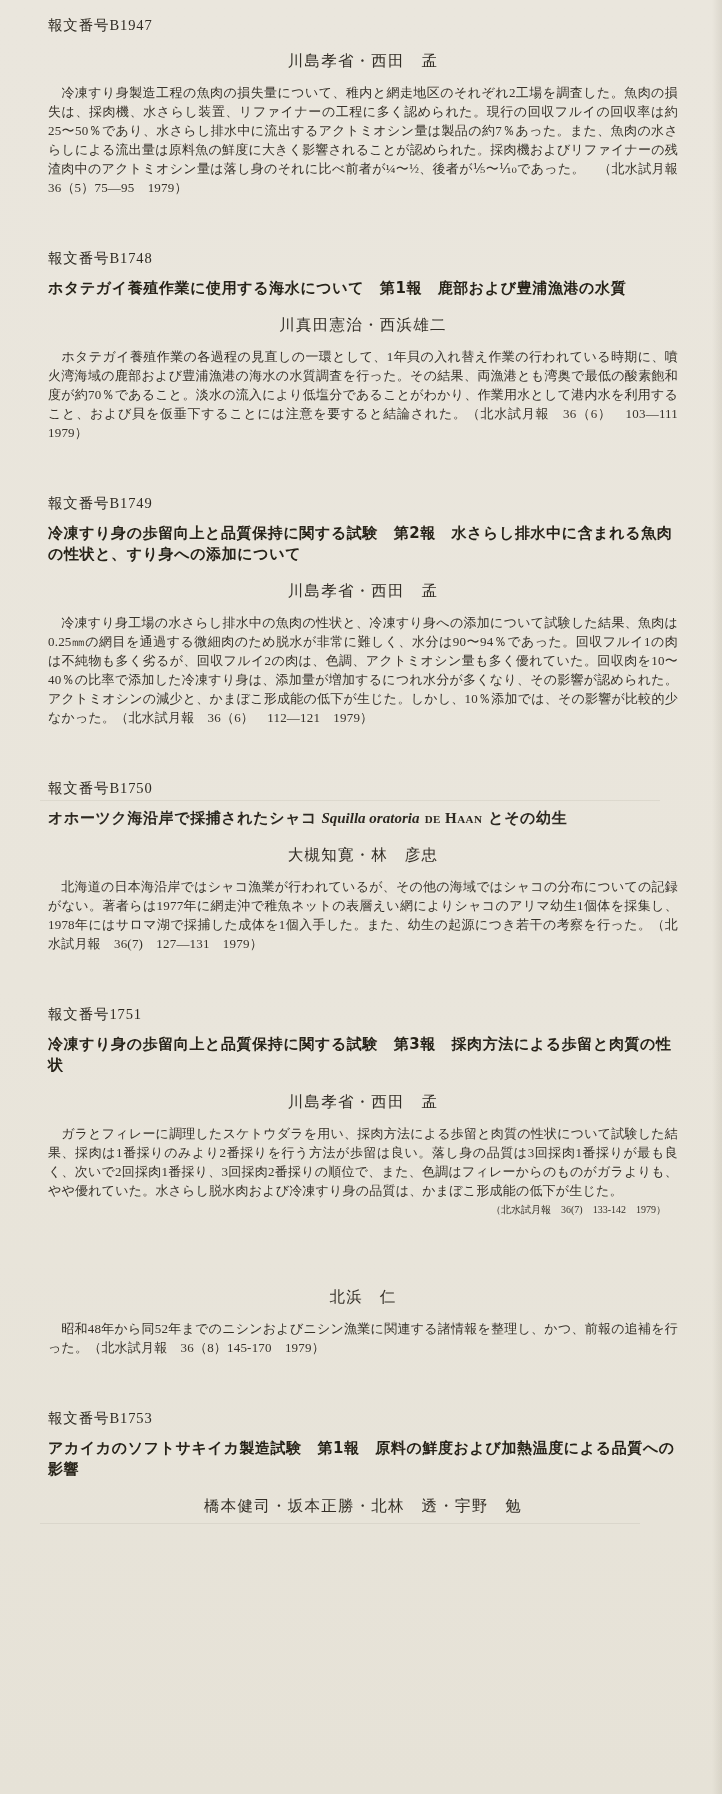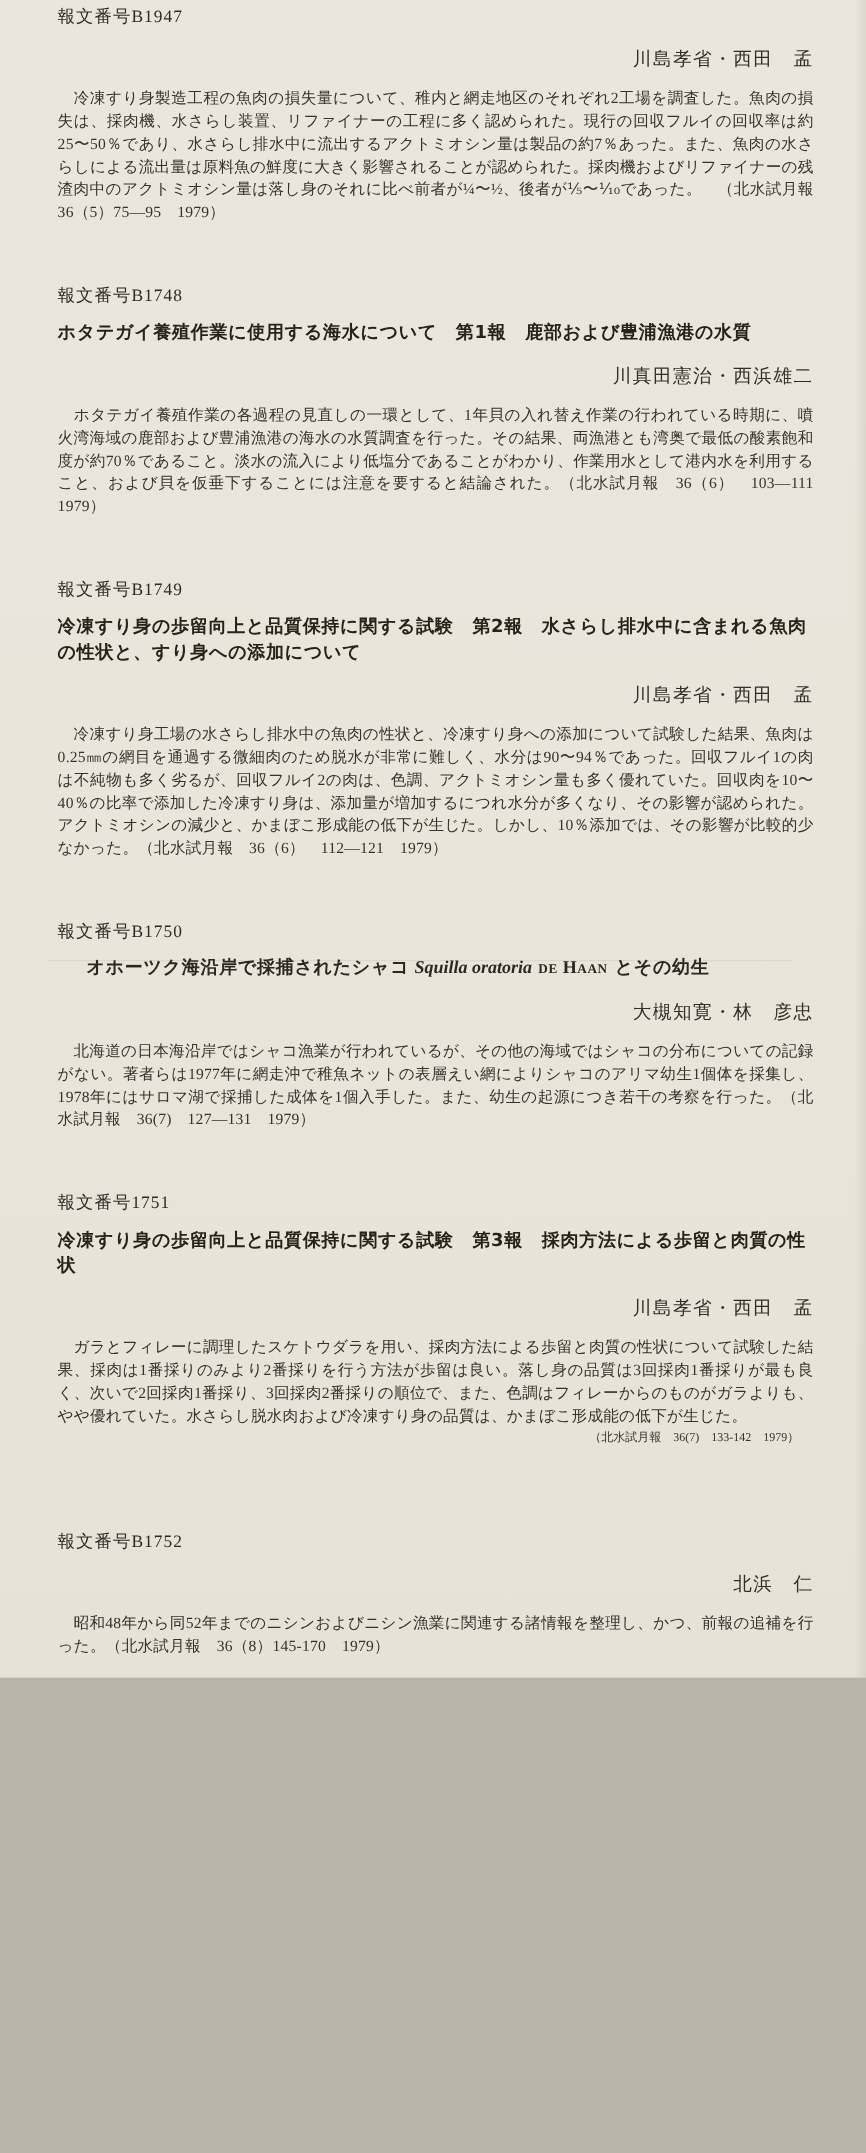--- a/index.html
+++ b/index.html
@@ -3,23 +3,23 @@
 <meta charset="utf-8">
 <style>
   html,body{margin:0;padding:0;}
   body{
     width:722px;height:1794px;
     background:#b9b4a9;
     font-family:"Liberation Serif","DejaVu Serif",serif;
   }
   .page{
     position:relative;
-    width:722px;height:1398px;
+    width:722px;height:1794px;
     box-sizing:border-box;
-    padding:5px 44px 0 48px;
+    padding:16px 44px 0 48px;
     background:linear-gradient(180deg,#eae6dd 0%,#e9e5db 55%,#e6e2d7 100%);
     color:#332e26;
     overflow:hidden;
   }
   
   .edge-shade{
     position:absolute;top:0;right:0;width:10px;height:100%;
     background:linear-gradient(90deg,rgba(0,0,0,0) 0%,rgba(90,80,60,0.10) 100%);
     pointer-events:none;
   }
@@ -45,26 +45,25 @@
     font-size:15px;line-height:21px;
     letter-spacing:0.04em;
     color:#272319;
     margin:0;
     white-space:pre-line;
   }
   .title.mincho{
     font-family:"Liberation Serif","DejaVu Serif",serif;
     font-weight:600;
     color:#2c2820;
-    margin-left:24px;
   }
   .species{font-style:italic;letter-spacing:0;}
   .authority{font-variant:small-caps;letter-spacing:0.03em;margin-left:0.35em;margin-right:0.1em;}
   .authors{
-    text-align:right;
+    text-align:center;
     font-size:15.5px;line-height:19px;
     letter-spacing:0.08em;
     color:#332e26;
     margin:16px 0 13px 0;
   }
   .abstract{
     font-size:13px;line-height:19px;
     letter-spacing:0.015em;
     text-align:justify;
     color:#37322a;
@@ -116,21 +115,20 @@
   <section class="entry gap-lg">
     <p class="report-no">報文番号1751</p>
     <h2 class="title">冷凍すり身の歩留向上と品質保持に関する試験　第3報　採肉方法による歩留と肉質の性
 状</h2>
     <p class="authors">川島孝省・西田　孟</p>
     <p class="abstract">　ガラとフィレーに調理したスケトウダラを用い、採肉方法による歩留と肉質の性状について試験した結果、採肉は1番採りのみより2番採りを行う方法が歩留は良い。落し身の品質は3回採肉1番採りが最も良く、次いで2回採肉1番採り、3回採肉2番採りの順位で、また、色調はフィレーからのものがガラよりも、やや優れていた。水さらし脱水肉および冷凍すり身の品質は、かまぼこ形成能の低下が生じた。</p>
     <p class="citation-line">（北水試月報　36(7)　133-142　1979）</p>
   </section>
 
   <section class="entry">
-    <p class="report-no">報文番号B1752</p>
     <p class="authors">北浜　仁</p>
     <p class="abstract">　昭和48年から同52年までのニシンおよびニシン漁業に関連する諸情報を整理し、かつ、前報の追補を行った。（北水試月報　36（8）145-170　1979）</p>
   </section>
 
   <section class="entry">
     <p class="report-no">報文番号B1753</p>
     <h2 class="title">アカイカのソフトサキイカ製造試験　第1報　原料の鮮度および加熱温度による品質への
 影響</h2>
     <p class="authors">橋本健司・坂本正勝・北林　透・宇野　勉</p>
   </section>

